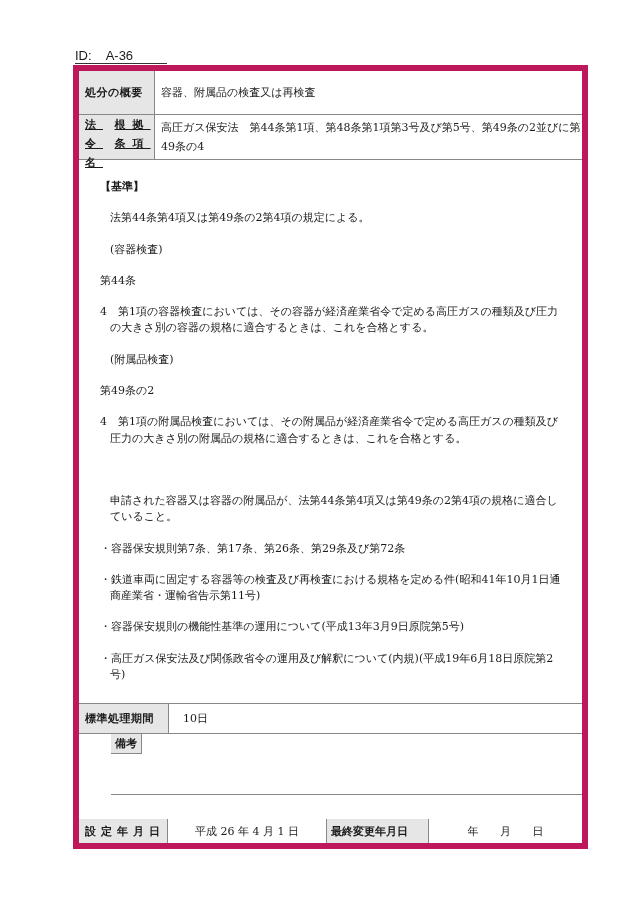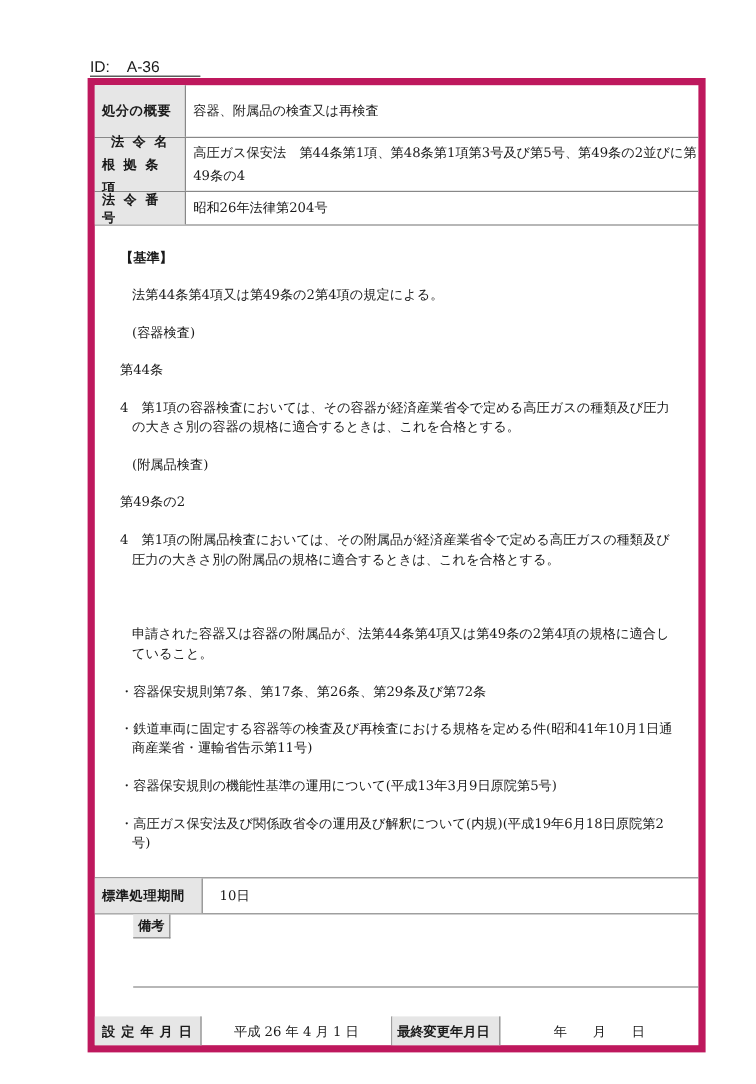--- a/index.html
+++ b/index.html
@@ -6,66 +6,60 @@
   body { width:630px; height:903px; position:relative; font-family:"DejaVu Serif", serif; color:#1a1a1a; }
   .id-line { position:absolute; left:75px; top:48px; font-family:"Liberation Sans", sans-serif; font-size:13px; border-bottom:1px solid #333; padding-right:20px; line-height:15px; }
   .id-line span { margin-right:14px; }
   .sheet { position:absolute; left:73px; top:65px; width:515px; border:6px solid #be185d; box-sizing:border-box; }
   .row { display:flex; border-bottom:1px solid #888; box-sizing:border-box; }
   .row:last-child { border-bottom:none; }
   .lbl { width:76px; background:#e6e6e6; border-right:1px solid #888; font-weight:bold; font-size:11px; display:flex; align-items:center; padding-left:6px; box-sizing:border-box; font-family:"DejaVu Sans", sans-serif; letter-spacing:0.5px; }
   .val { flex:1; font-size:11px; display:flex; align-items:center; padding-left:6px; box-sizing:border-box; line-height:19px; }
   .r1 { height:44px; }
   .r2 { height:45px; }
-  .r2 .lbl { flex-direction:column; align-items:center; justify-content:center; line-height:19px; }
+  .r2 .lbl { flex-direction:row; align-items:flex-start; justify-content:center; line-height:19px;text-decoration:underline; }
   .r2 .lbl span { letter-spacing:7px; }
   .r3 { height:28px; }
   .r3 .lbl span { letter-spacing:7px; }
   .body-cell { height:543px; padding:4px 6px; font-size:11px; line-height:16.3px; box-sizing:border-box; }
   .body-cell p { margin:15px; }
   .b { font-weight:bold; font-family:"DejaVu Sans", sans-serif; }
   .ind1 { padding-left:10px; }
   .hang { padding-left:10px; text-indent:-10px; }
   .gap { height:16px; }
   .r5 { height:30px; }
   .r5 .lbl { width:90px; }
   .r5 .val { padding-left:14px; }
   .remarks { height:60px; position:relative; border-bottom:1px solid #888;margin-left:32px; }
   .remarks-tag { position:absolute; left:0; top:0; background:#e6e6e6; border-right:1px solid #888; border-bottom:1px solid #888; font-weight:bold; font-size:11px; padding:2px 4px; font-family:"DejaVu Sans", sans-serif; }
   .r7 { height:24px;margin-top:24px; }
   .r7 .lbl { width:89px; }
   .r7 .lbl span { letter-spacing:5px; }
   .r7 .val1 { width:159px; border-right:1px solid #888; justify-content:center; font-size:11px; display:flex; align-items:center; box-sizing:border-box; }
-  .r7 .lbl2 { width:90px; background:#e6e6e6; border-right:1px solid #888; font-weight:bold; font-size:11px; display:flex; align-items:center; padding-left:4px; box-sizing:border-box; font-family:"DejaVu Sans", sans-serif; }
+  .r7 .lbl2 { width:102px; background:#e6e6e6; border-right:1px solid #888; font-weight:bold; font-size:11px; display:flex; align-items:center; padding-left:4px; box-sizing:border-box; font-family:"DejaVu Sans", sans-serif; }
   .r7 .val2 { flex:1; display:flex; align-items:center; justify-content:center; font-size:11px; word-spacing:18px; }
 </style>
 </head>
 <body>
 
 <div class="id-line">
   <span>ID:</span><span>A-36</span>
 </div>
 
 <div class="sheet">
   <div class="row r1">
     <div class="lbl">処分の概要</div>
     <div class="val">容器、附属品の検査又は再検査</div>
   </div>
   <div class="row r2">
     <div class="lbl">
       <span>法令名</span>
       <span>根拠条項</span>
     </div>
     <div class="val">高圧ガス保安法　第44条第1項、第48条第1項第3号及び第5号、第49条の2並びに第49条の4</div>
-  </div>
-  <div class="row r3">
-    <div class="lbl">
-        <span>法令番号</span>
-      </div>
-    <div class="val">昭和26年法律第204号</div>
   </div>
   <div class="row">
     <div class="body-cell">
       <p class="b">【基準】</p>
       <p class="ind1">法第44条第4項又は第49条の2第4項の規定による。</p>
       <p class="ind1">(容器検査)</p>
       <p>第44条</p>
       <p class="hang">4　第1項の容器検査においては、その容器が経済産業省令で定める高圧ガスの種類及び圧力の大きさ別の容器の規格に適合するときは、これを合格とする。</p>
       <p class="ind1">(附属品検査)</p>
       <p>第49条の2</p>

